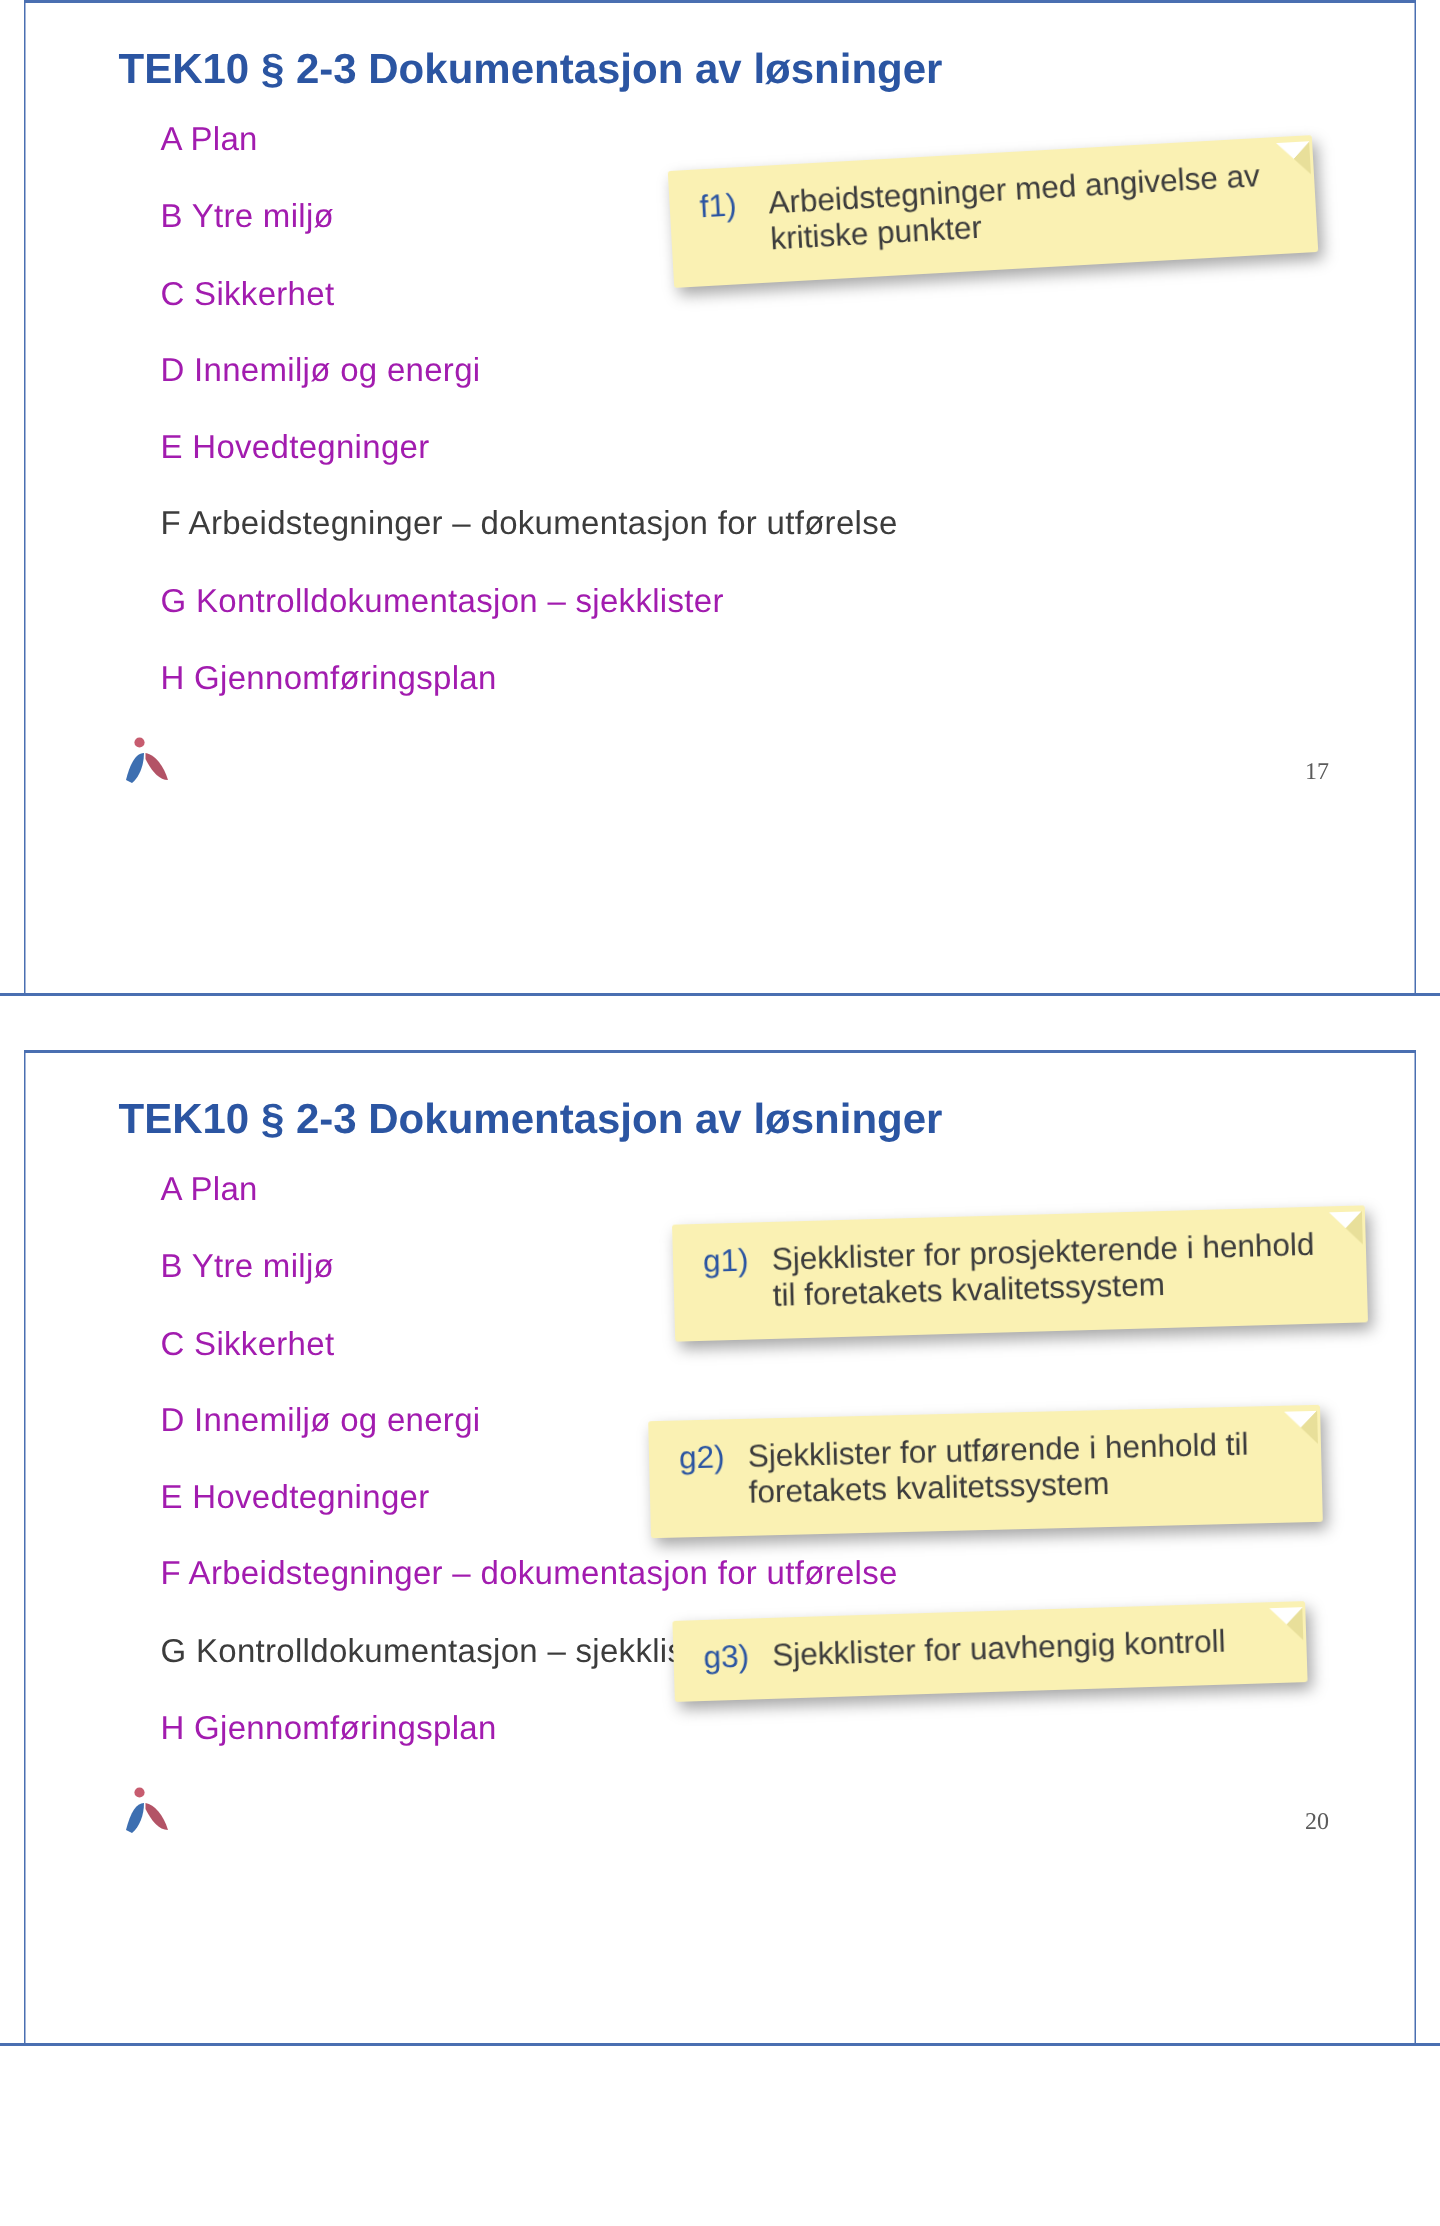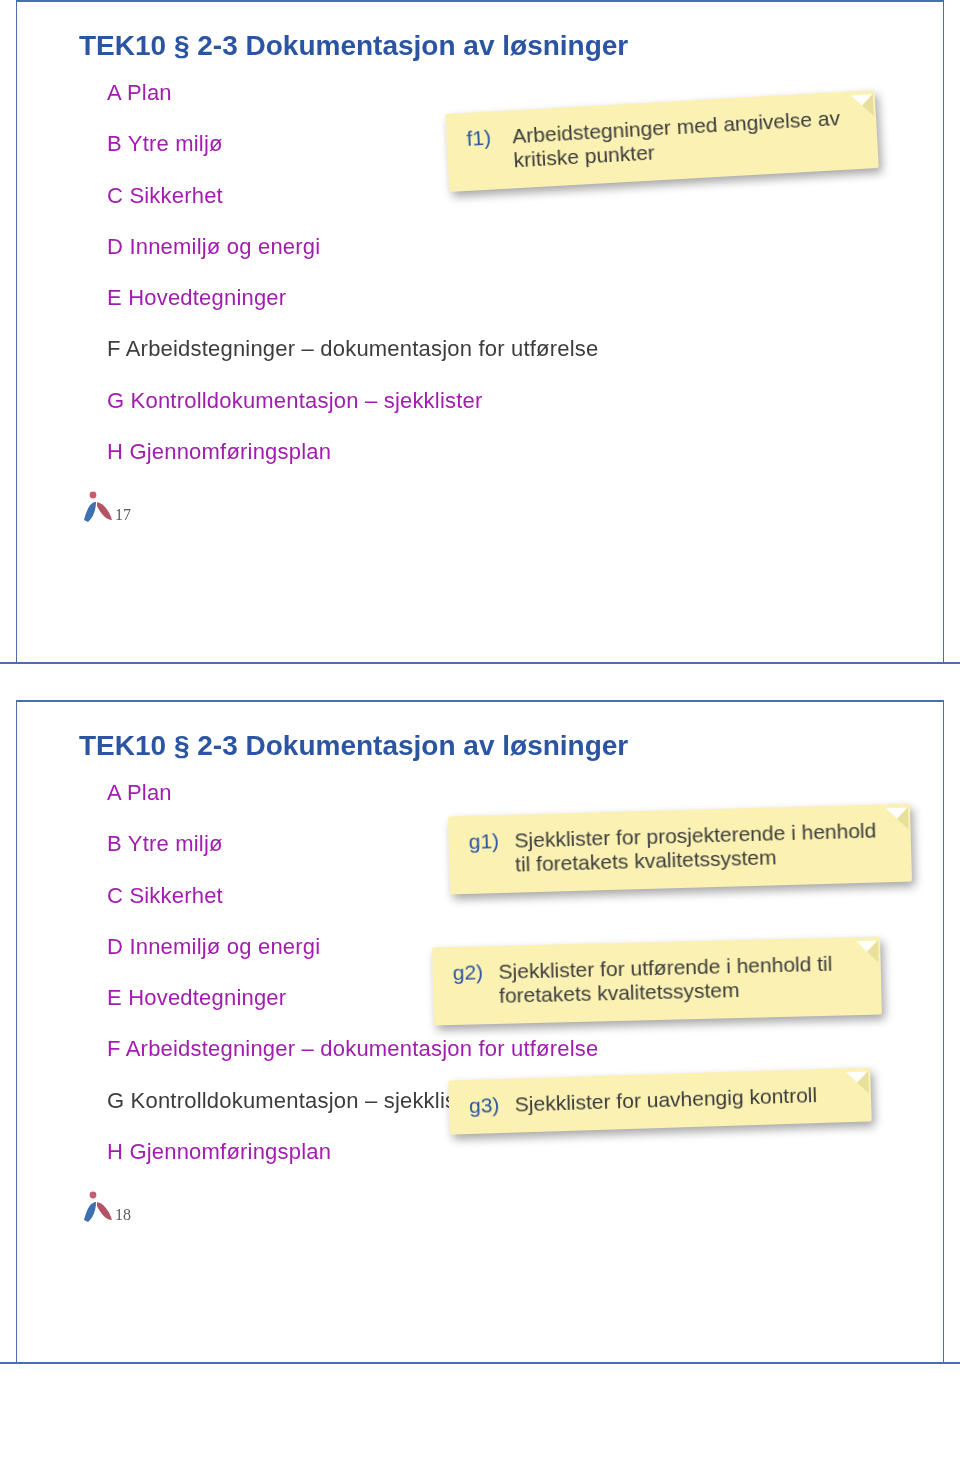--- a/index.html
+++ b/index.html
@@ -70,21 +70,21 @@
   }
   .cnum { color:#2b55a2; display:inline-block; width:40px; vertical-align:top; }
   .ctext { display:inline-block; width: calc(100% - 48px); vertical-align:top; }
   .yellow-callout .corner {
     position:absolute; right:2px; top:4px; width:22px; height:22px;
     background: linear-gradient(135deg, #fff 0 50%, #e8df9a 50% 100%);
     clip-path: polygon(0 0, 100% 0, 100% 100%);
     box-shadow: -1px 1px 2px rgba(0,0,0,.15);
   }
   .footer {
-    display:flex; align-items:flex-end;
+    display:flex; justify-content:space-between; align-items:flex-end;
     margin-top: 12px;
   }
   .logo { width:36px; height:34px; position:relative; }
   .logo svg { width:100%; height:100%; display:block; }
   .pagenum {
     color:#5b5b5b; font-size:16px; font-family: Georgia, "Times New Roman", serif;
   }
   .spacer-between {
     height: 36px; background:#fff;
   }
@@ -160,16 +160,16 @@
     </div>
 
     <div class="footer">
       <div class="logo">
         <svg viewBox="0 0 36 34">
           <circle cx="14" cy="5" r="3.4" fill="#c75c6f"></circle>
           <path d="M5 30 C8 18 12 12 17 12 C17 20 14 28 9 32 Z" fill="#3d6fb1"></path>
           <path d="M18 12 C24 13 30 20 33 30 C27 30 22 24 18 16 Z" fill="#b35366"></path>
         </svg>
       </div>
-      <div class="pagenum">18</div>
+      <div class="pagenum">20</div>
     </div>
   </div>
 </section>
 
 </body></html>

